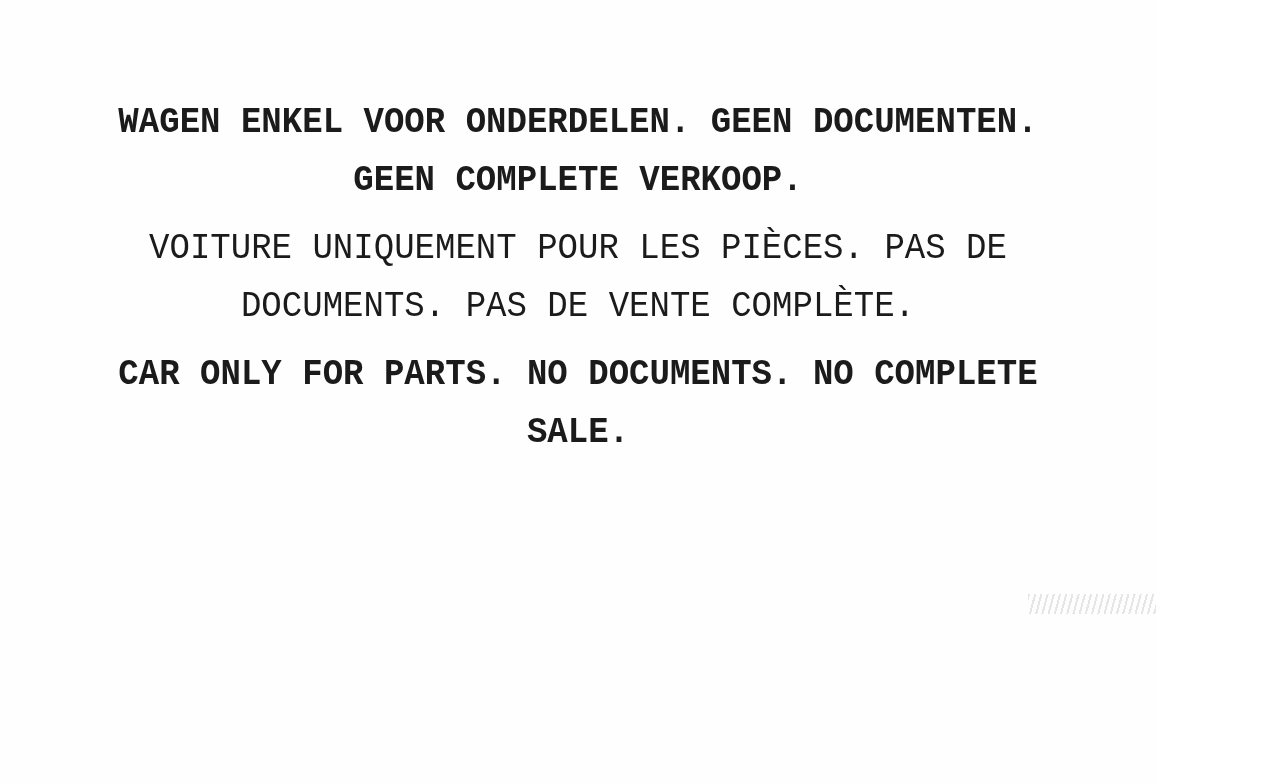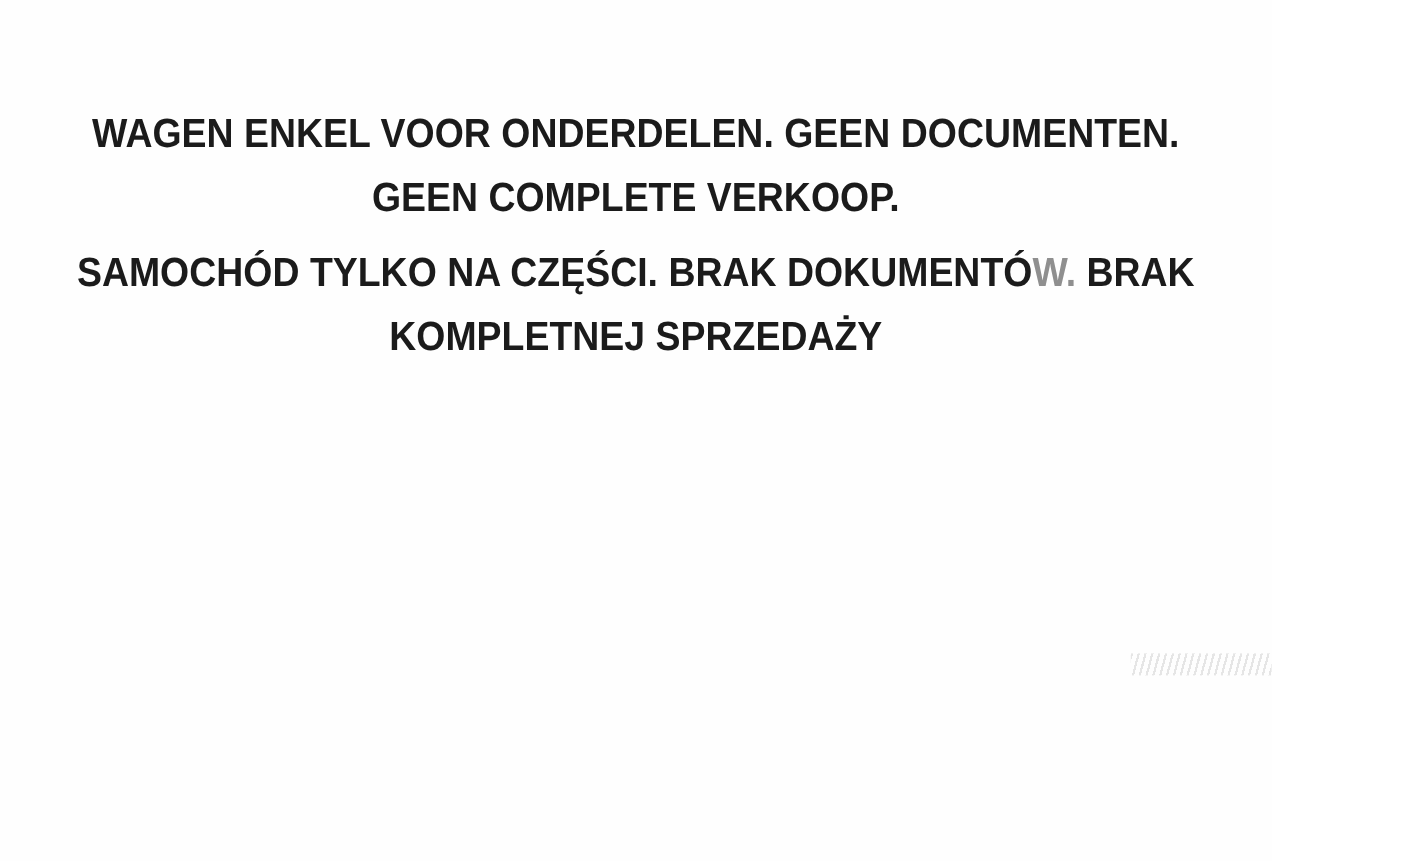--- a/index.html
+++ b/index.html
@@ -6,21 +6,21 @@
     margin: 0;
     padding: 0;
     background: #ffffff;
   }
   .page {
     position: relative;
     width: 1156px;
     height: 783px;
     background: #fefefe;
     overflow: hidden;
-    font-family: Liberation Sans, sans-serif;
+    font-family: Liberation Mono, monospace;
     color: #1b1b1b;
   }
   .notice {
     padding-top: 93px;
     text-align: center;
   }
   .para {
     margin: 0 0 10px 0;
   }
   .para.bold .line { font-weight: 700; }
@@ -55,24 +55,28 @@
 <body>
 
 <div class="page">
   <div class="notice">
 
     <div class="para bold">
       <div class="line">WAGEN ENKEL VOOR ONDERDELEN. GEEN DOCUMENTEN.</div>
       <div class="line">GEEN COMPLETE VERKOOP.</div>
     </div>
 
+    <div class="para regular">
+      <div class="line">VOITURE UNIQUEMENT POUR LES PIÈCES. PAS DE</div>
+      <div class="line">DOCUMENTS. PAS DE VENTE COMPLÈTE.</div>
+    </div>
+
+    <div class="para bold">
+      <div class="line">CAR ONLY FOR PARTS. NO DOCUMENTS. NO COMPLETE</div>
+      <div class="line">SALE.</div>
+    </div>
 
 
-
-    <div class="para bold">
-      <div class="line"><span>SAMOCHÓD TYLKO NA CZĘŚCI. BRAK DOKUMENTÓ</span><span class="gray-frag">W.</span><span> BRAK</span></div>
-      <div class="line">KOMPLETNEJ SPRZEDAŻY</div>
-    </div>
 
   </div>
 
   <div class="watermark"></div>
 </div>
 
 </body></html>

